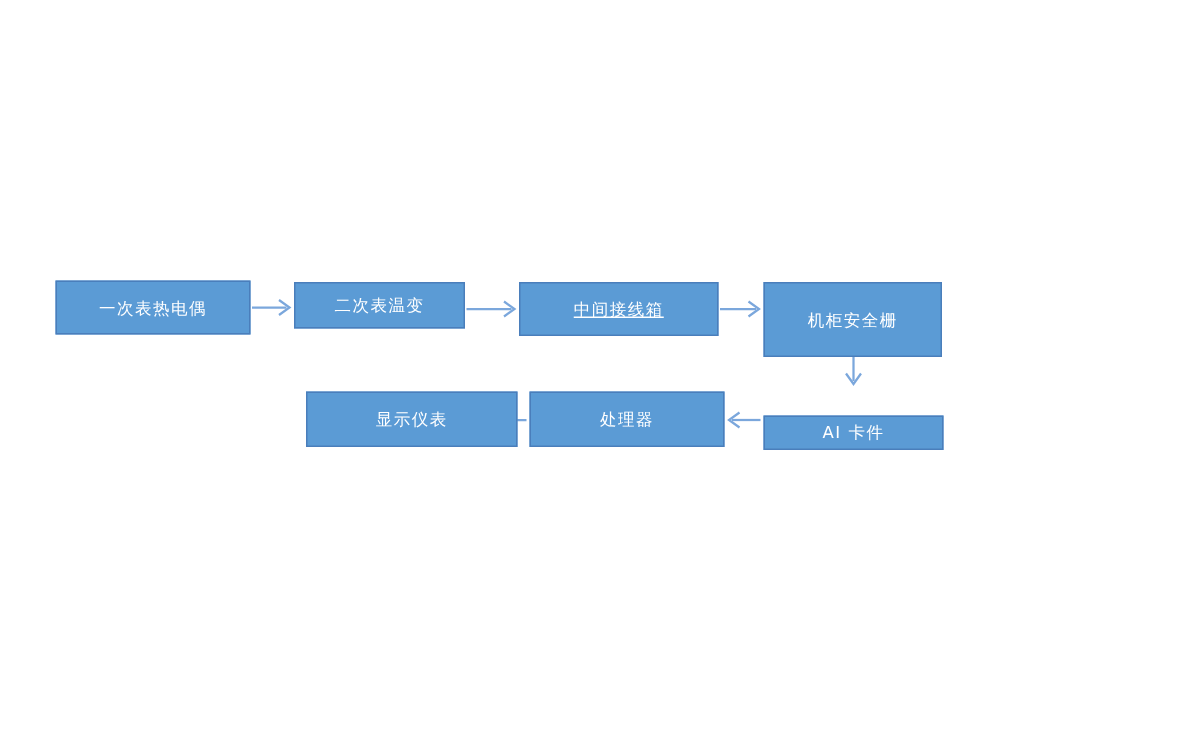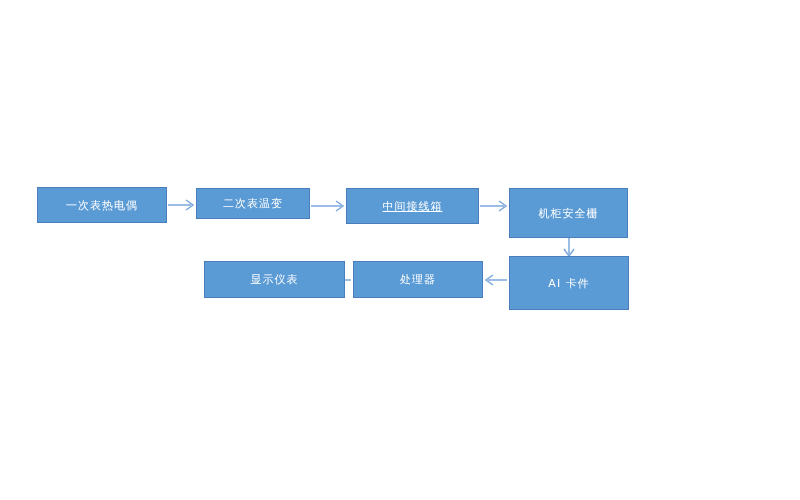--- a/index.html
+++ b/index.html
@@ -26,21 +26,21 @@
     font-size: 11px;
     letter-spacing: 1px;
     box-sizing: border-box;
   }
   
   #node-0 { left: 37px;  top: 187px; width: 130px; height: 36px; }
   #node-1 { left: 196px; top: 188px; width: 114px; height: 31px; }
   #node-2 { left: 346px; top: 188px; width: 133px; height: 36px; text-decoration: underline; }
   #node-3 { left: 509px; top: 188px; width: 119px; height: 50px; }
   
-  #node-4 { left: 509px; top: 256px; width: 120px; height: 54px; }
+  #node-4 { left: 509px; top: 277px; width: 120px; height: 23px; }
   #node-5 { left: 353px; top: 261px; width: 130px; height: 37px; }
   #node-6 { left: 204px; top: 261px; width: 141px; height: 37px; }
 
   svg.connector-layer {
     position: absolute;
     left: 0; top: 0;
     width: 800px; height: 500px;
     pointer-events: none;
   }
   .connector {

